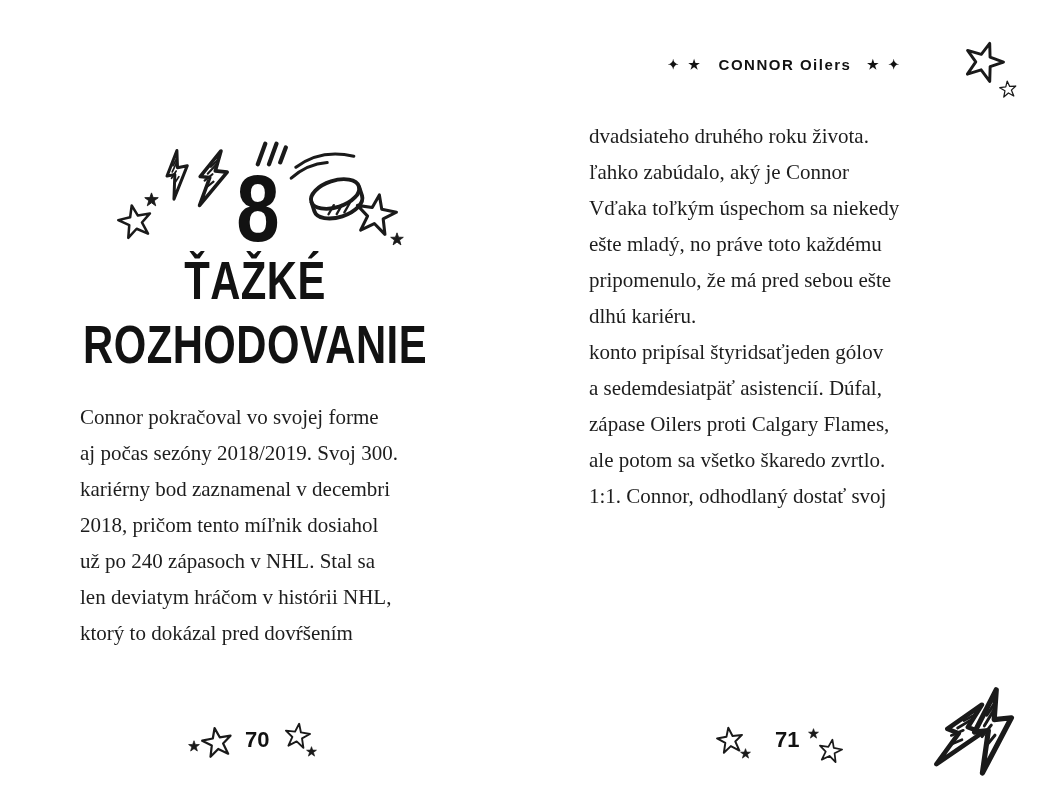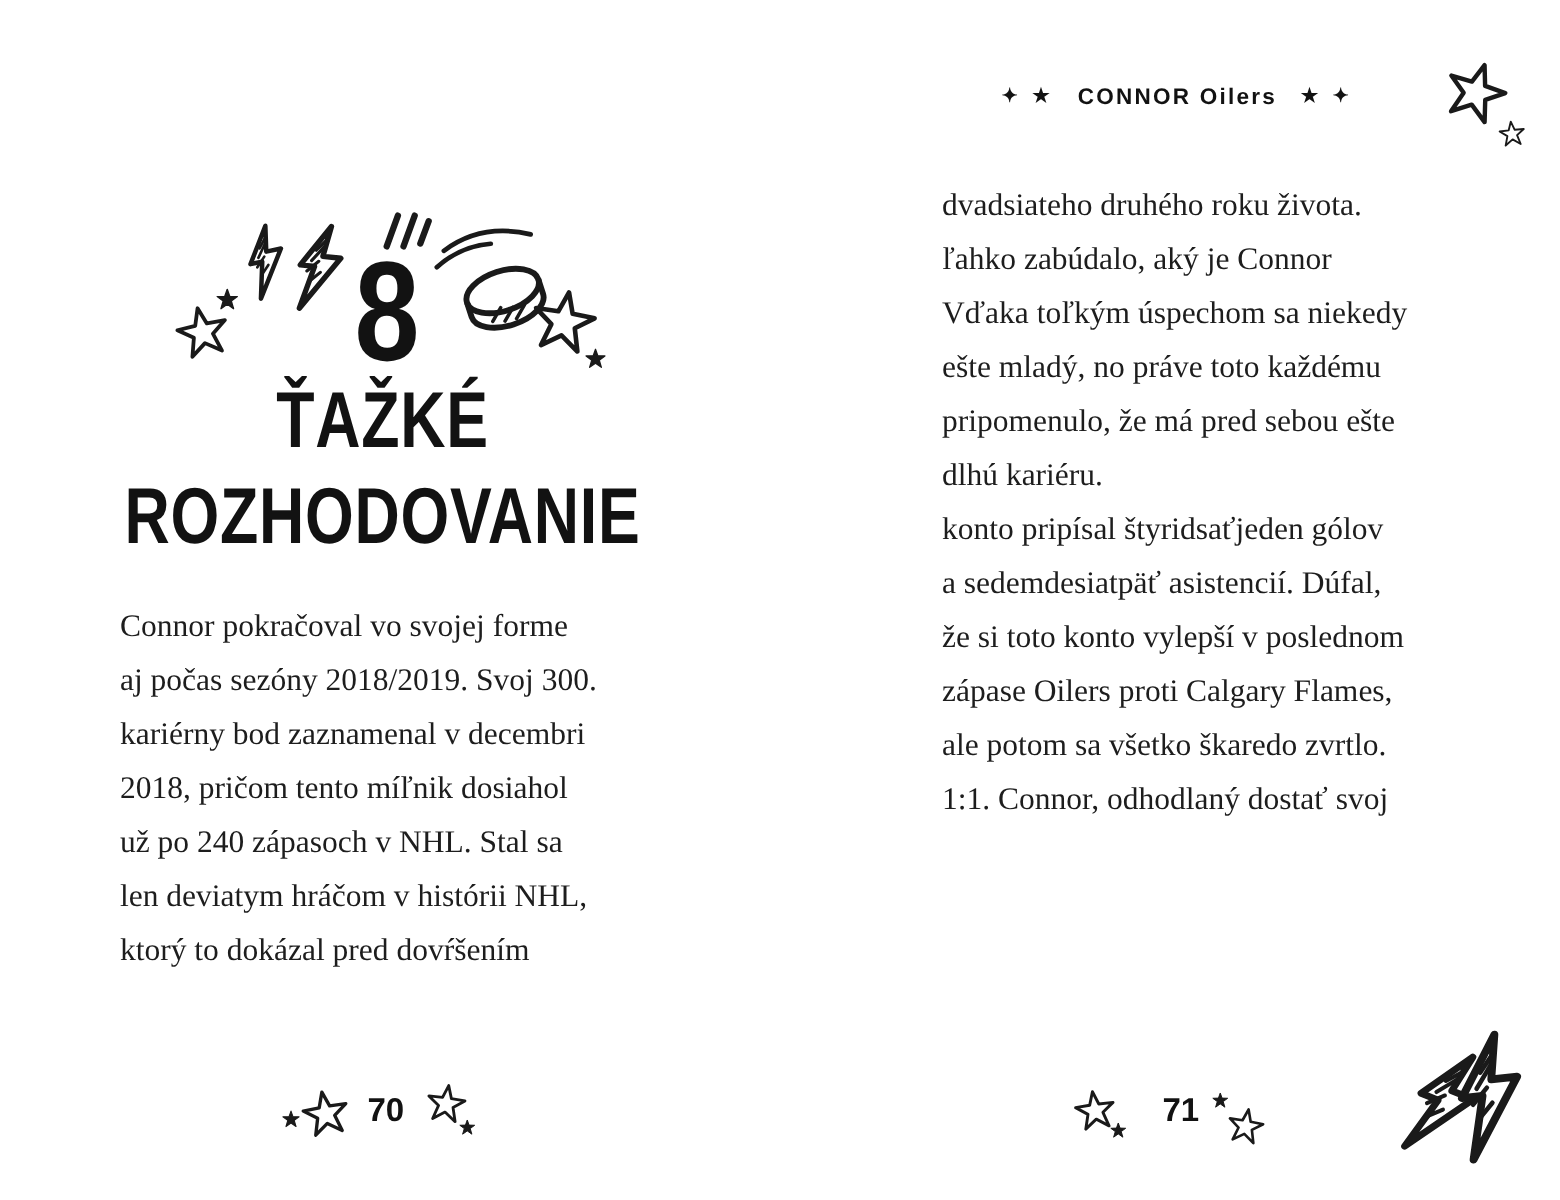--- a/index.html
+++ b/index.html
@@ -96,30 +96,29 @@
   <div class="abs col" style="left:80px;top:399px;width:380px;">
     <div class="line">Connor pokračoval vo svojej forme</div>
     <div class="line">aj počas sezóny 2018/2019. Svoj 300.</div>
     <div class="line">kariérny bod zaznamenal v decembri</div>
     <div class="line">2018, pričom tento míľnik dosiahol</div>
     <div class="line">už po 240 zápasoch v NHL. Stal sa</div>
     <div class="line">len deviatym hráčom v histórii NHL,</div>
     <div class="line">ktorý to dokázal pred dovŕšením</div>
   </div>
 
-  <div class="abs col" style="left:628px;top:118px;width:360px;">
+  <div class="abs col" style="left:589px;top:118px;width:360px;">
     <div class="line">dvadsiateho druhého roku života.</div>
     <div class="line">ľahko zabúdalo, aký je Connor</div>
     <div class="line">Vďaka toľkým úspechom sa niekedy</div>
     <div class="line">ešte mladý, no práve toto každému</div>
     <div class="line">pripomenulo, že má pred sebou ešte</div>
     <div class="line">dlhú kariéru.</div>
     <div class="line">konto pripísal štyridsaťjeden gólov</div>
     <div class="line">a sedemdesiatpäť asistencií. Dúfal,</div>
-    <div class="line">že si toto konto vylepší v poslednom</div>
     <div class="line">zápase Oilers proti Calgary Flames,</div>
     <div class="line">ale potom sa všetko škaredo zvrtlo.</div>
     <div class="line">1:1. Connor, odhodlaný dostať svoj</div>
   </div>
 
   <svg class="deco abs" style="left:188px;top:740px;" width="12" height="12">
       <use href="#star-f"></use>
     </svg>
   <svg class="deco abs" style="left:201px;top:726px;transform:rotate(-10deg)" width="32" height="32">
       <use href="#star-o"></use>

